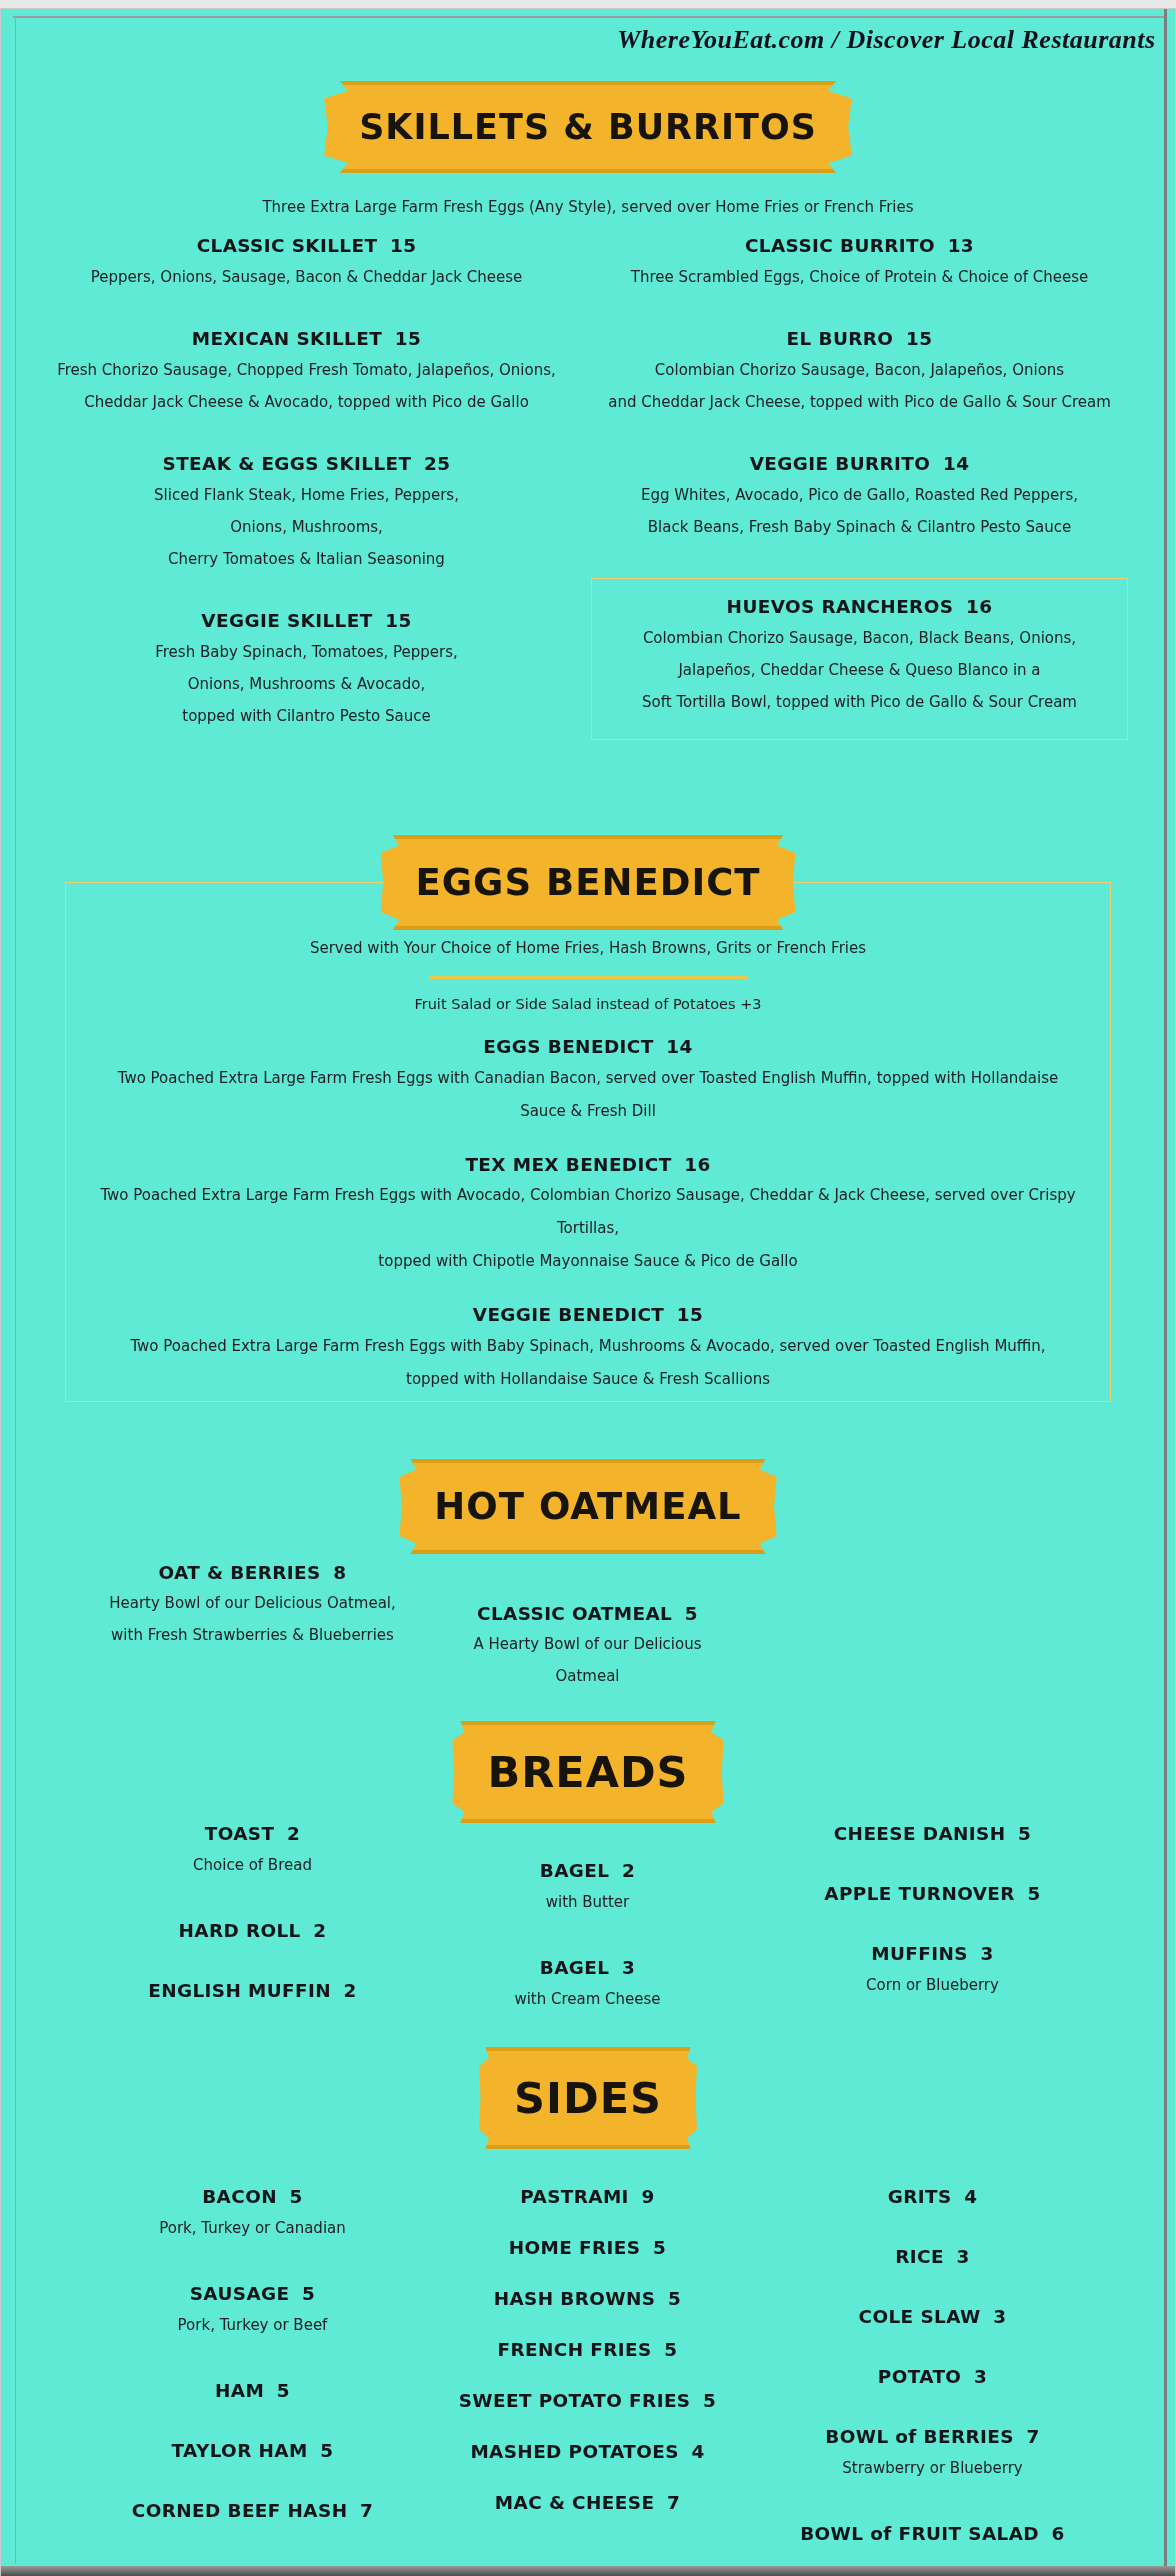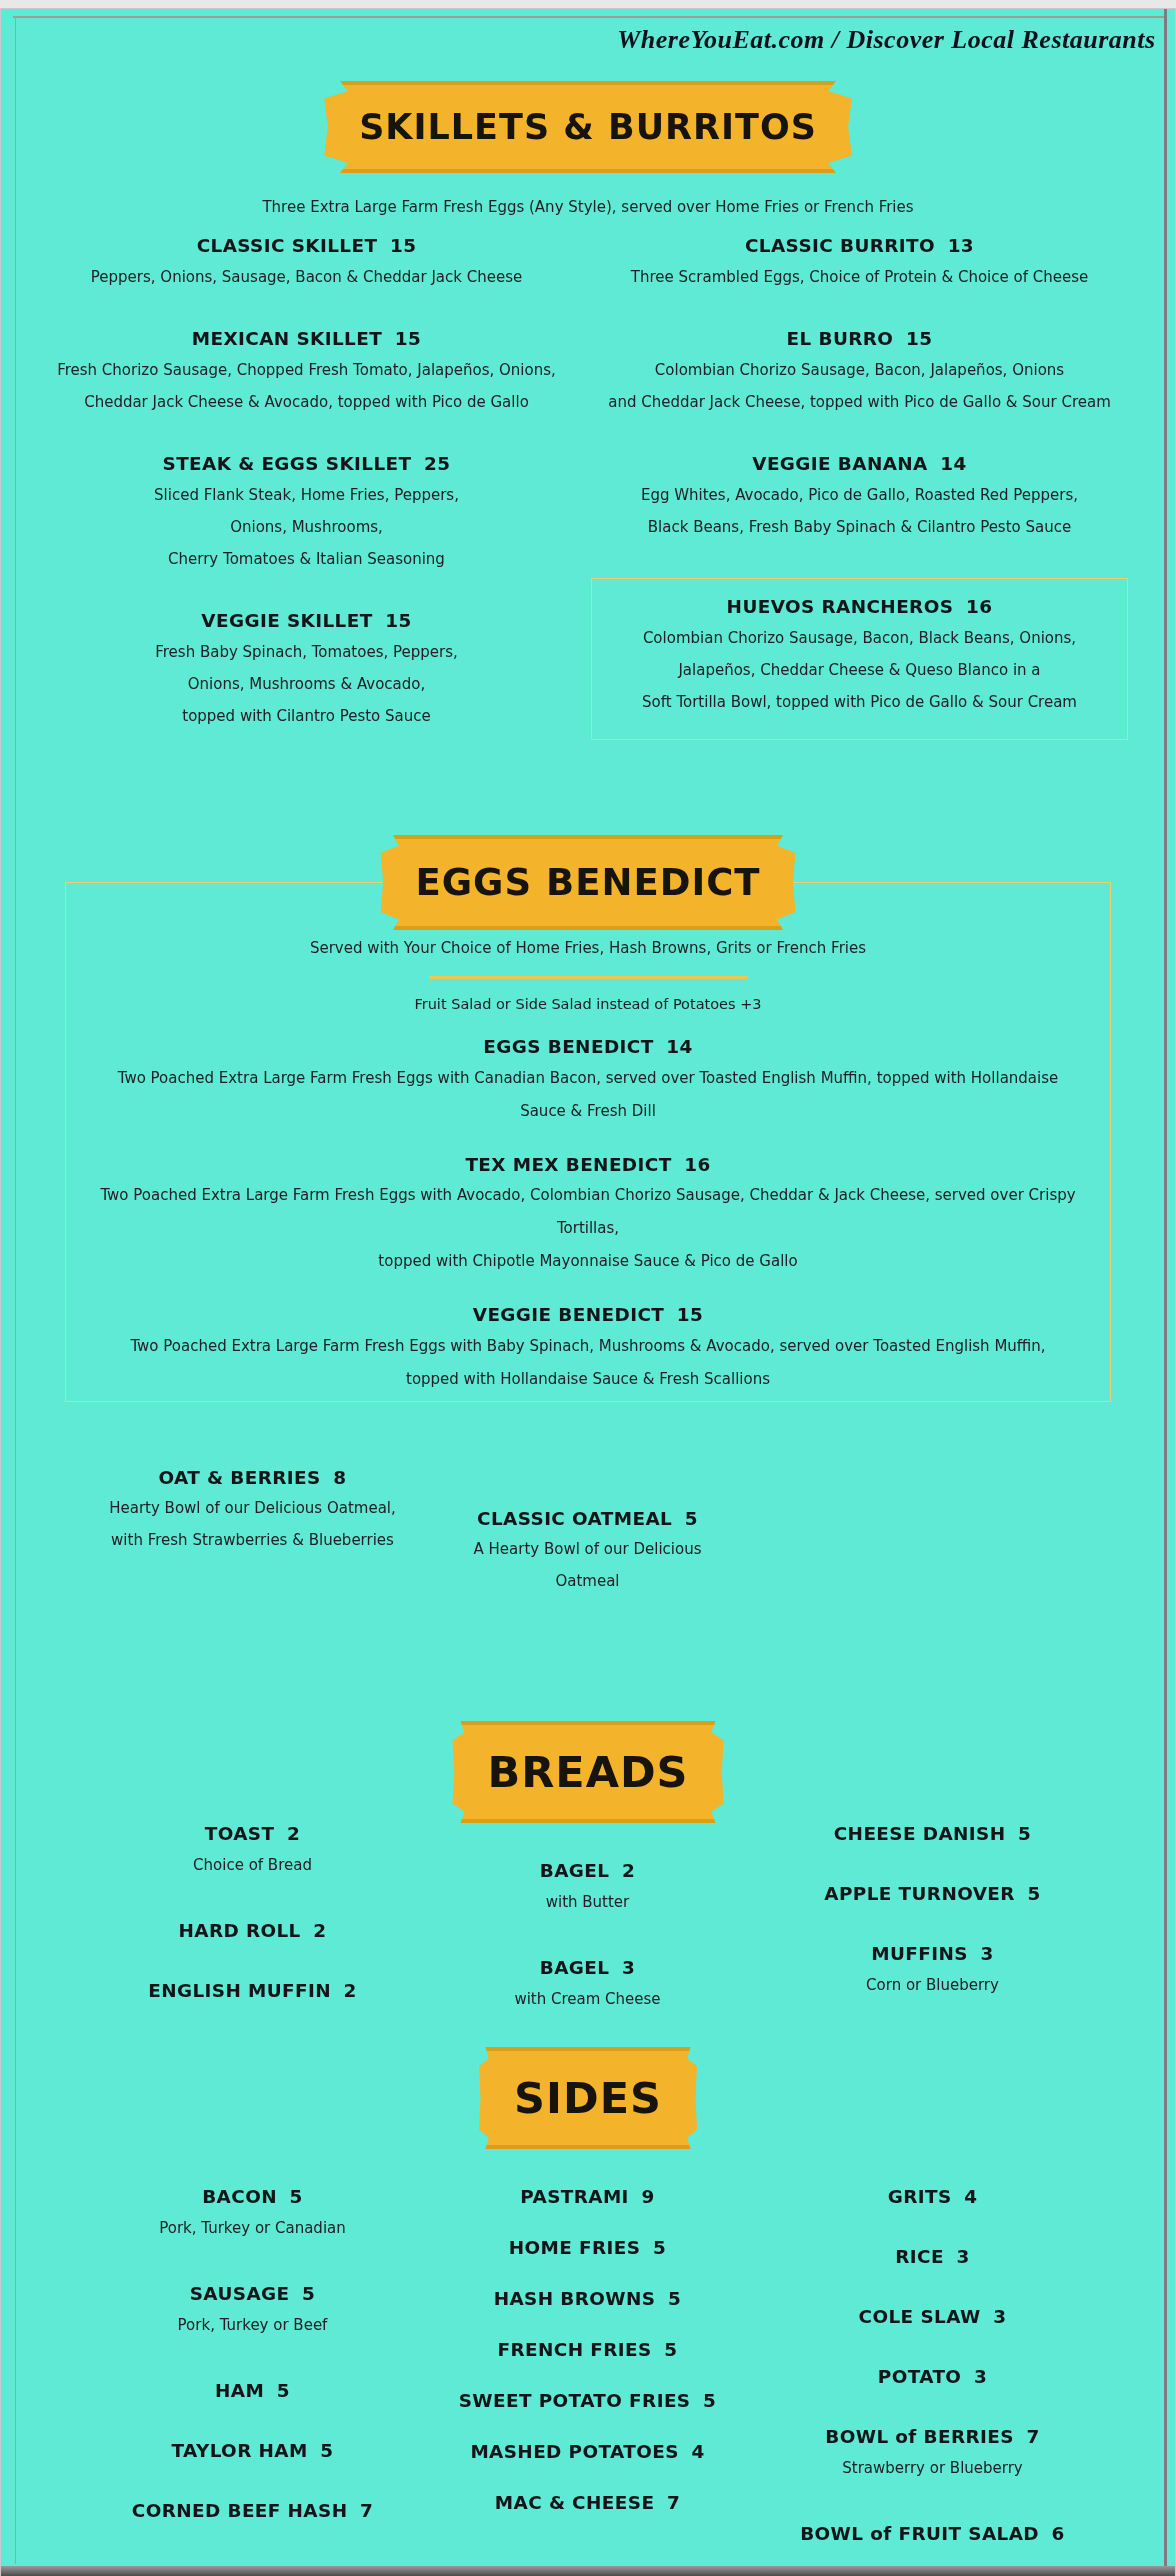--- a/index.html
+++ b/index.html
@@ -105,21 +105,21 @@
         <div class="item">
           <div class="item-title"><span>CLASSIC BURRITO</span><span class="price">13</span></div>
           <div class="item-desc">Three Scrambled Eggs, Choice of Protein &amp; Choice of Cheese</div>
         </div>
         <div class="item">
           <div class="item-title"><span>EL BURRO</span><span class="price">15</span></div>
           <div class="item-desc">Colombian Chorizo Sausage, Bacon, Jalapeños, Onions
 and Cheddar Jack Cheese, topped with Pico de Gallo &amp; Sour Cream</div>
         </div>
         <div class="item">
-          <div class="item-title"><span>VEGGIE BANANA</span><span class="price">14</span></div>
+          <div class="item-title"><span>VEGGIE BURRITO</span><span class="price">14</span></div>
           <div class="item-desc">Egg Whites, Avocado, Pico de Gallo, Roasted Red Peppers,
 Black Beans, Fresh Baby Spinach &amp; Cilantro Pesto Sauce</div>
         </div>
         <div class="featured-box">
           <div class="item-title"><span>HUEVOS RANCHEROS</span><span class="price">16</span></div>
           <div class="item-desc">Colombian Chorizo Sausage, Bacon, Black Beans, Onions,
 Jalapeños, Cheddar Cheese &amp; Queso Blanco in a
 Soft Tortilla Bowl, topped with Pico de Gallo &amp; Sour Cream</div>
         </div>
       </div>
@@ -145,20 +145,21 @@
         <div class="item">
           <div class="item-title"><span>VEGGIE BENEDICT</span><span class="price">15</span></div>
           <div class="item-desc">Two Poached Extra Large Farm Fresh Eggs with Baby Spinach, Mushrooms &amp; Avocado, served over Toasted English Muffin,
 topped with Hollandaise Sauce &amp; Fresh Scallions</div>
         </div>
       </div>
     </div>
   </div>
 
   <div class="sec" style="top:1450px;">
+    <div class="badge badge-md">HOT OATMEAL</div>
     <div class="cols3" style="margin-top:7.7px;">
       <div>
         <div class="item">
           <div class="item-title"><span>OAT &amp; BERRIES</span><span class="price">8</span></div>
           <div class="item-desc">Hearty Bowl of our Delicious Oatmeal,
 with Fresh Strawberries &amp; Blueberries</div>
         </div>
       </div>
       <div class="pad-top-oat-center">
         <div class="item">

